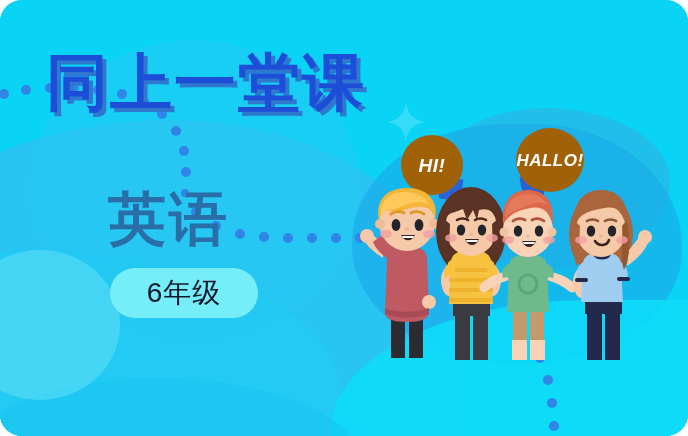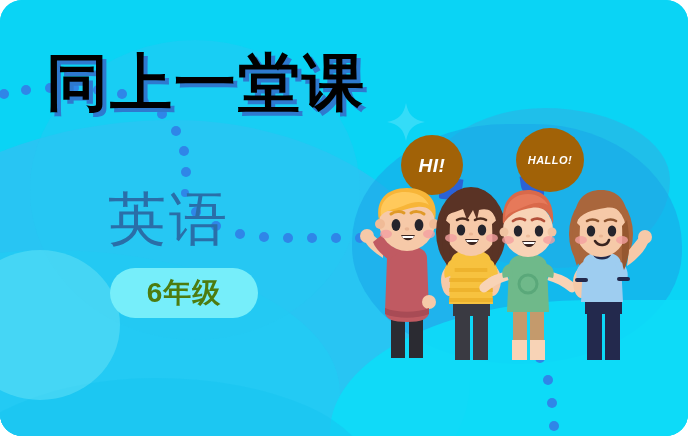--- a/index.html
+++ b/index.html
@@ -116,51 +116,51 @@
     left: 0; top: 0;
     width: 360px; height: 436px;
   }
 
   #main-title {
     position: absolute;
     left: 46px; top: 52px;
     font-size: 62px;
     font-weight: bold;
     letter-spacing: 2px;
-    color: #000000;
+    color: #1d4ed8;
     text-shadow: 4px 4px 0 #2e79cf;
     white-space: nowrap;
     line-height: 1;
   }
 
   #subject-title {
     position: absolute;
     left: 108px; top: 190px;
     font-size: 58px;
-    font-weight: normal;
+    font-weight: bold;
     letter-spacing: 3px;
     color: #2a6ea8;
     white-space: nowrap;
     line-height: 1;
   }
 
   #grade-pill {
     position: absolute;
     left: 110px; top: 268px;
     width: 148px; height: 50px;
     border-radius: 25px;
     background: #76eefa;
     display: flex;
     align-items: center;
     justify-content: center;
   }
   #grade-pill-label {
     font-size: 28px;
-    font-weight: bold;
-    color: #4d7c0f;
+    font-weight: normal;
+    color: #0f172a;
     letter-spacing: 1px;
     line-height: 1;
   }
 
   
   .bubble {
     position: absolute;
     border-radius: 50%;
     background: #a16207;
     display: flex;
@@ -189,21 +189,21 @@
     width: 22px; height: 22px;
     background: #2b62d6;
     border-radius: 0 0 60% 10%;
     transform: rotate(8deg);
   }
 
   #bubble-hallo {
     left: 516px; top: 128px;
     width: 68px; height: 64px;
   }
-  #bubble-hallo .bubble-text { font-size: 11px; }
+  #bubble-hallo .bubble-text { font-size: 17px; }
   #bubble-hallo-tail {
     left: 521px; top: 175px;
     width: 22px; height: 22px;
     background: #2b62d6;
     border-radius: 0 0 10% 60%;
     transform: rotate(-8deg);
   }
 
   
   #kids { position: absolute; left: 355px; top: 180px; width: 320px; height: 180px; }

